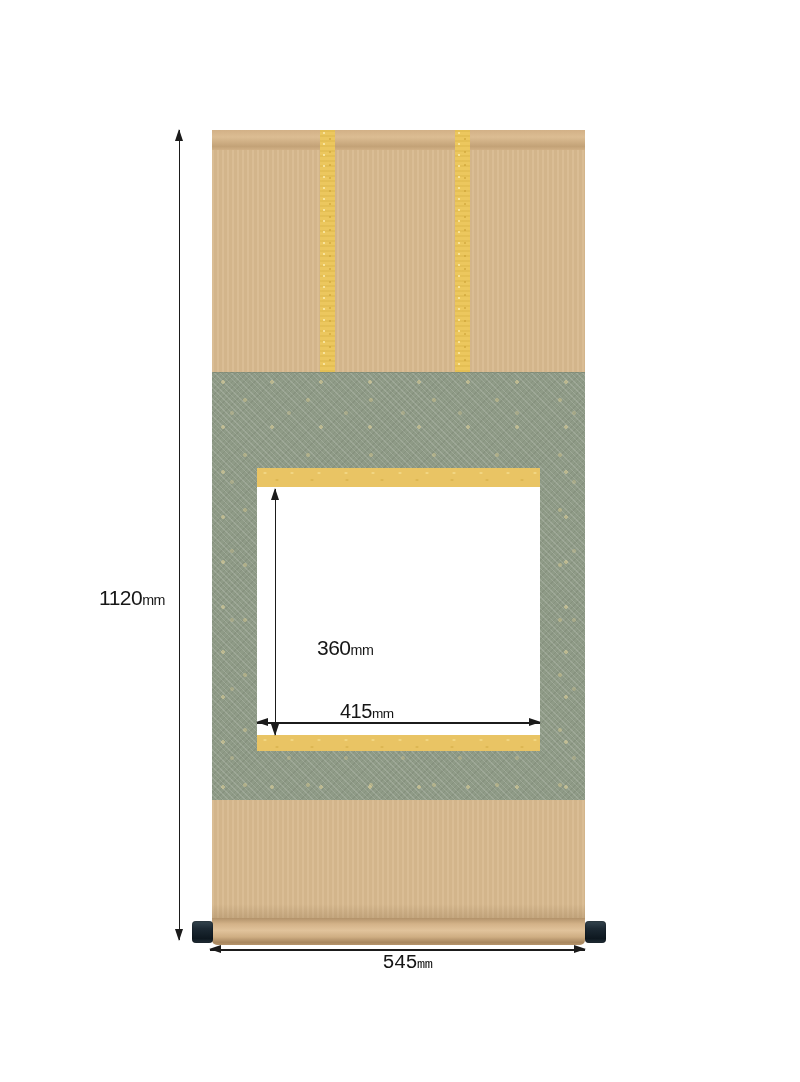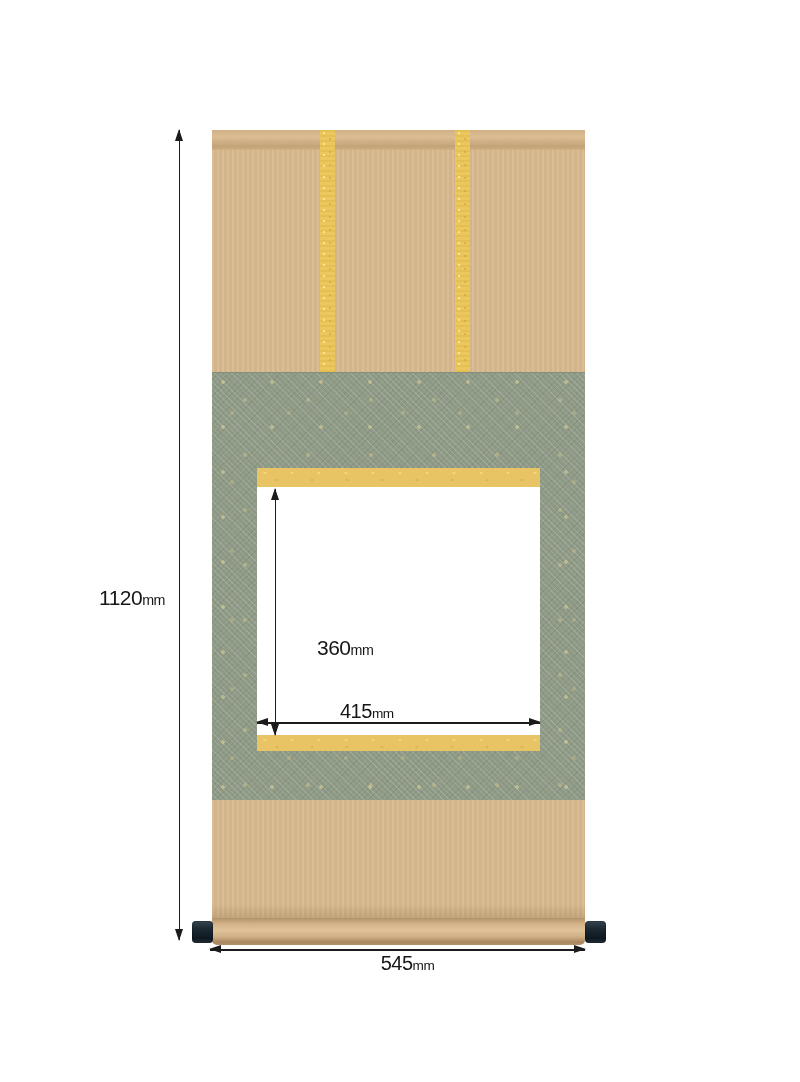--- a/index.html
+++ b/index.html
@@ -93,21 +93,21 @@
   .dim-545{left:210px;top:949px;width:375px;}
   
   .dim-label{
     position:absolute;color:#161616;font-size:21px;
     letter-spacing:-0.5px;white-space:nowrap;line-height:1;
   }
   .dim-label .unit{font-size:0.68em;letter-spacing:-0.5px;}
   .label-1120{left:90px;top:587px;width:84px;text-align:center;}
   .label-360{left:283px;top:637px;margin-left:34px;}
   .label-415{left:340px;top:701px;width:130px;font-size:20px;}
-  .label-545{left:340px;top:953px;width:135px;text-align:center;font-size:20px;}
+  .label-545{left:340px;top:953px;width:135px;text-align:center;font-size:20px;font-family:Liberation Mono, monospace;}
 </style>
 </head>
 <body>
 
 <div class="canvas">
 
   <div class="top-section tan"></div>
   <div class="rod-shade"></div>
   <div class="futai futai-left"></div>
   <div class="futai futai-right"></div>

